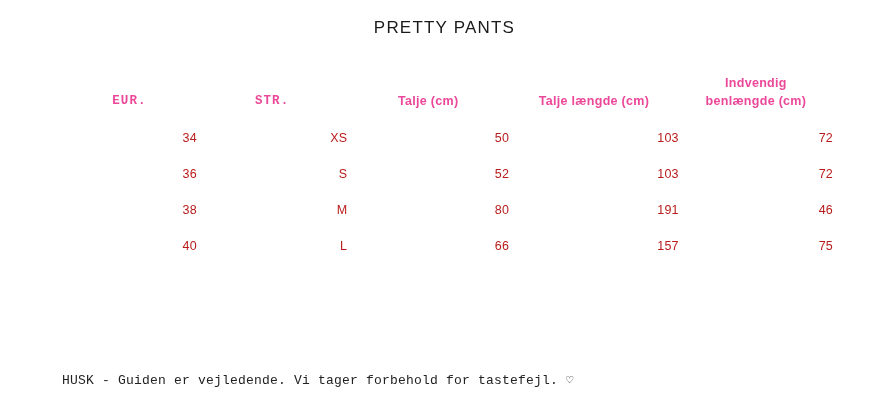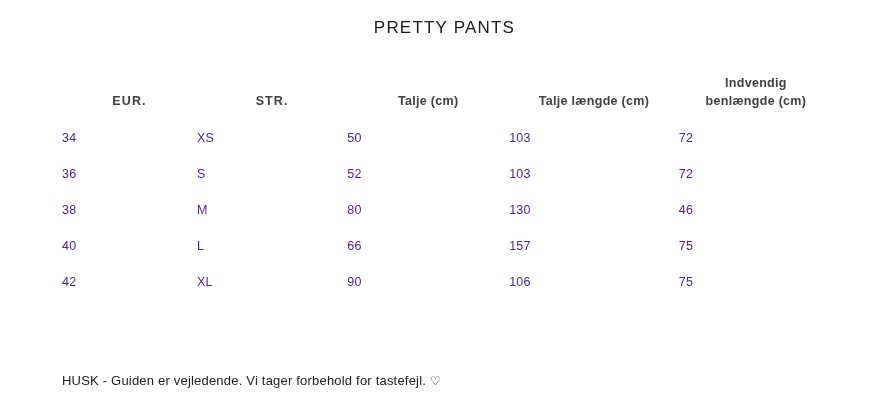--- a/index.html
+++ b/index.html
@@ -34,53 +34,55 @@
     padding: 0 56px 0 62px;
   }
   table.size-table {
     width: 100%;
     border-collapse: collapse;
     table-layout: fixed;
   }
   table.size-table th {
     font-size: 12.5px;
     font-weight: bold;
-    color: #404040;
+    color: #ec4899;
     padding: 0 0 10px 0;
     text-align: center;
     vertical-align: bottom;
     line-height: 1.45;
     letter-spacing: 0.3px;
   }
   table.size-table th.col-eur,
   table.size-table th.col-str {
     letter-spacing: 1.1px;
+    font-family: Liberation Mono, monospace;
   }
   table.size-table td {
     font-size: 12.5px;
     font-weight: 400;
-    color: #4c1d95;
-    text-align: left;
+    color: #b91c1c;
+    text-align: right;
     height: 36px;
     padding: 0;
     letter-spacing: 0.2px;
   }
   .col-eur   { width: 17.5%; }
   .col-str   { width: 19.5%; }
   .col-talje { width: 21%; }
   .col-fuld  { width: 22%; }
   .col-inner { width: 20%; }
   td.cell-eur   { text-align: center; }
   .footnote {
     position: absolute;
     left: 62px;
     bottom: 46px;
     font-size: 13px;
     color: #222222;
     letter-spacing: 0.2px;
+    font-family: Liberation Mono, monospace;
   }
   .heart {
     font-size: 12px;
     color: #222222;
   }
 </style>
 </head>
 <body>
 
 <div class="page">
@@ -121,35 +123,28 @@
           <td class="cell-eur">36</td>
           <td>S</td>
           <td>52</td>
           <td>103</td>
           <td>72</td>
         </tr>
         <tr>
           <td class="cell-eur">38</td>
           <td>M</td>
           <td>80</td>
-          <td>130</td>
+          <td>191</td>
           <td>46</td>
         </tr>
         <tr>
           <td class="cell-eur">40</td>
           <td>L</td>
           <td>66</td>
           <td>157</td>
-          <td>75</td>
-        </tr>
-        <tr>
-          <td class="cell-eur">42</td>
-          <td>XL</td>
-          <td>90</td>
-          <td>106</td>
           <td>75</td>
         </tr>
       </tbody>
     </table>
   </div>
 
   <div class="footnote">
     <span>HUSK - Guiden er vejledende. Vi tager forbehold for tastefejl.</span>
     <span class="heart">♡</span>
   </div>

